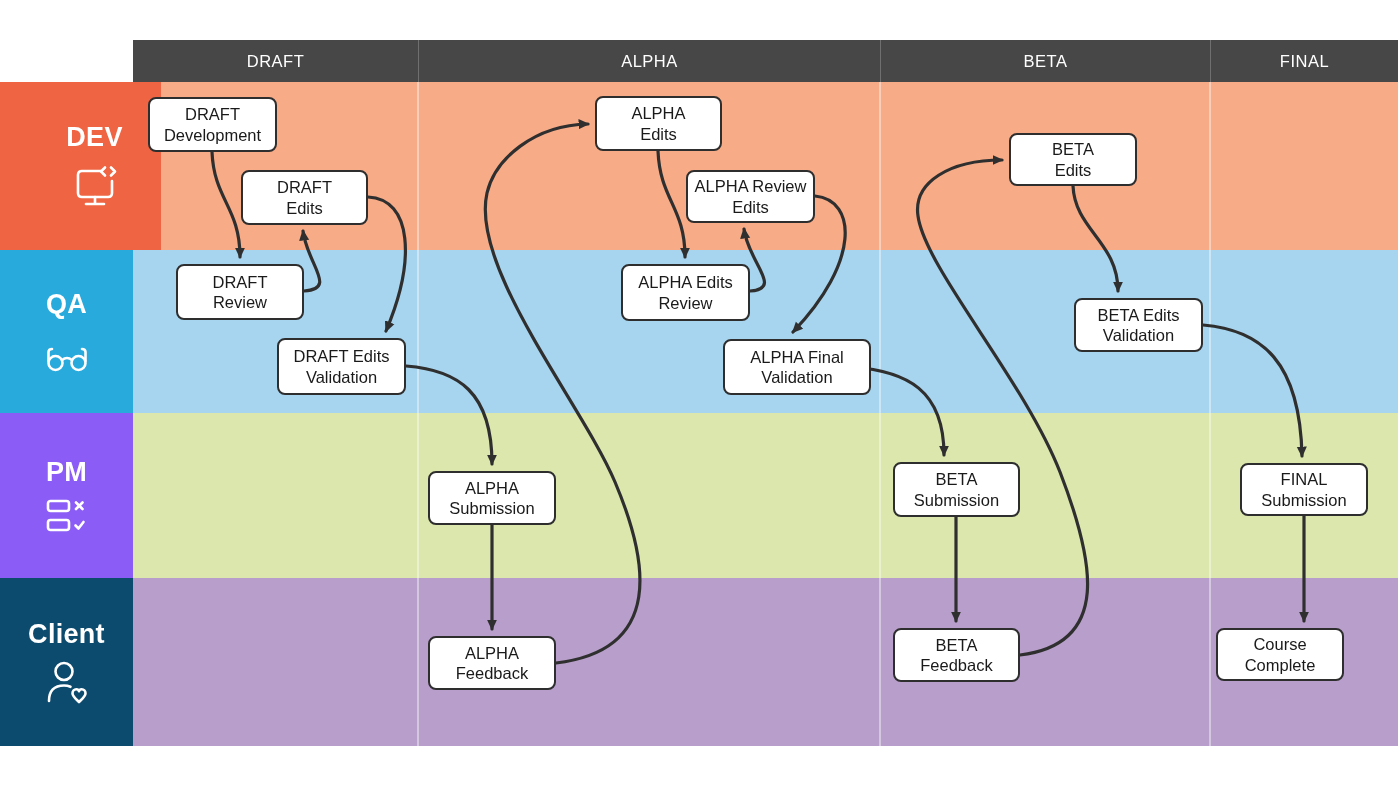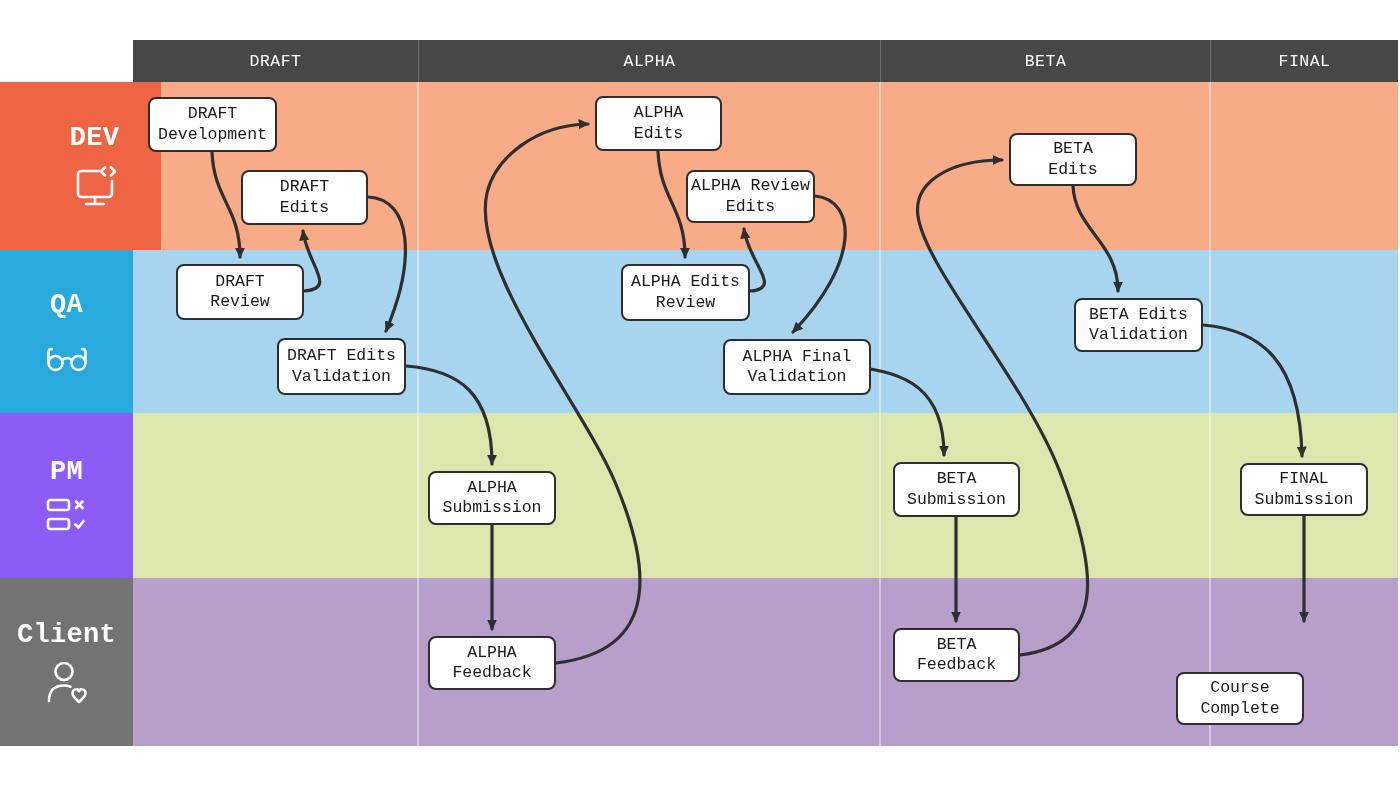--- a/index.html
+++ b/index.html
@@ -1,17 +1,17 @@
 <!DOCTYPE html>
 <html><head>
 <meta charset="utf-8">
 <style>
   html,body{margin:0;padding:0;background:#ffffff;}
   .canvas{position:relative;width:1400px;height:787px;background:#ffffff;overflow:hidden;
-          font-family:Liberation Mono, monospace;}
+          font-family:Liberation Sans, sans-serif;}
   .corner{position:absolute;background:#ffffff;}
   .phase-header{position:absolute;display:flex;align-items:center;justify-content:center;
     color:#fff;font-size:16.5px;font-weight:500;letter-spacing:.5px;box-sizing:border-box;}
   .phase-header.sep{border-left:1px solid #6f6f6f;}
   .lane-row{position:absolute;}
   .lane-label{position:absolute;display:flex;flex-direction:column;align-items:center;
     justify-content:center;gap:9px;color:#fff;}
   .lane-label .lane-title{font-size:27px;font-weight:600;letter-spacing:.3px;}
   .lane-icon{display:block;line-height:0;}
   .lane-icon svg{stroke:#ffffff;fill:none;stroke-width:2.6;stroke-linecap:round;stroke-linejoin:round;}
@@ -62,21 +62,21 @@
       <div class="lane-label" style="left: 0px; top: 413px; width: 133px; height: 165px; background: #8b5cf6;">
         <div class="lane-title">PM</div>
         <span class="lane-icon"><svg width="46" height="38" viewBox="0 0 46 38">
             <rect x="4" y="4" width="21" height="10" rx="2.5"></rect>
             <path d="M32 5.5 L38.5 12"></path>
             <path d="M38.5 5.5 L32 12"></path>
             <rect x="4" y="23" width="21" height="10" rx="2.5"></rect>
             <path d="M31.5 28.5 L34.5 31.5 L39.5 25"></path>
           </svg></span>
       </div>
-      <div class="lane-label" style="left: 0px; top: 578px; width: 133px; height: 168px; background: #737373;">
+      <div class="lane-label" style="left: 0px; top: 578px; width: 133px; height: 168px; background: #0c4a6e;">
         <div class="lane-title">Client</div>
         <span class="lane-icon"><svg width="48" height="46" viewBox="0 0 48 46">
             <circle cx="21" cy="12.5" r="8.5"></circle>
             <path d="M6 42 Q6 26.5 21 26.5 Q24.5 26.5 27.5 27.8"></path>
             <path d="M36 43 C32.5 39.5 29.5 37.3 29.5 34.2 C29.5 32 31.2 30.3 33.3 30.3 C34.7 30.3 35.8 31.2 36 32.3 C36.2 31.2 37.3 30.3 38.7 30.3 C40.8 30.3 42.5 32 42.5 34.2 C42.5 37.3 39.5 39.5 36 43 Z"></path>
           </svg></span>
       </div>
     </div>
   <div id="col-seps">
       <div class="col-sep" style="left: 417px; top: 82px; height: 664px;"></div>
@@ -129,16 +129,16 @@
       <div class="node" style="left: 1009px; top: 133px; width: 128px; height: 53px; border-color: rgb(46, 46, 46);">BETA
 Edits</div>
       <div class="node" style="left: 1074px; top: 298px; width: 129px; height: 54px; border-color: rgb(46, 46, 46);">BETA Edits
 Validation</div>
       <div class="node" style="left: 893px; top: 462px; width: 127px; height: 55px; border-color: rgb(46, 46, 46);">BETA
 Submission</div>
       <div class="node" style="left: 893px; top: 628px; width: 127px; height: 54px; border-color: rgb(46, 46, 46);">BETA
 Feedback</div>
       <div class="node" style="left: 1240px; top: 463px; width: 128px; height: 53px; border-color: rgb(46, 46, 46);">FINAL
 Submission</div>
-      <div class="node" style="left: 1176px; top: 628px; width: 128px; height: 53px; border-color: rgb(46, 46, 46); margin-top: 44px;">Course
+      <div class="node" style="left: 1216px; top: 628px; width: 128px; height: 53px; border-color: rgb(46, 46, 46);">Course
 Complete</div>
     </div>
 </div>
 
 </body></html>

